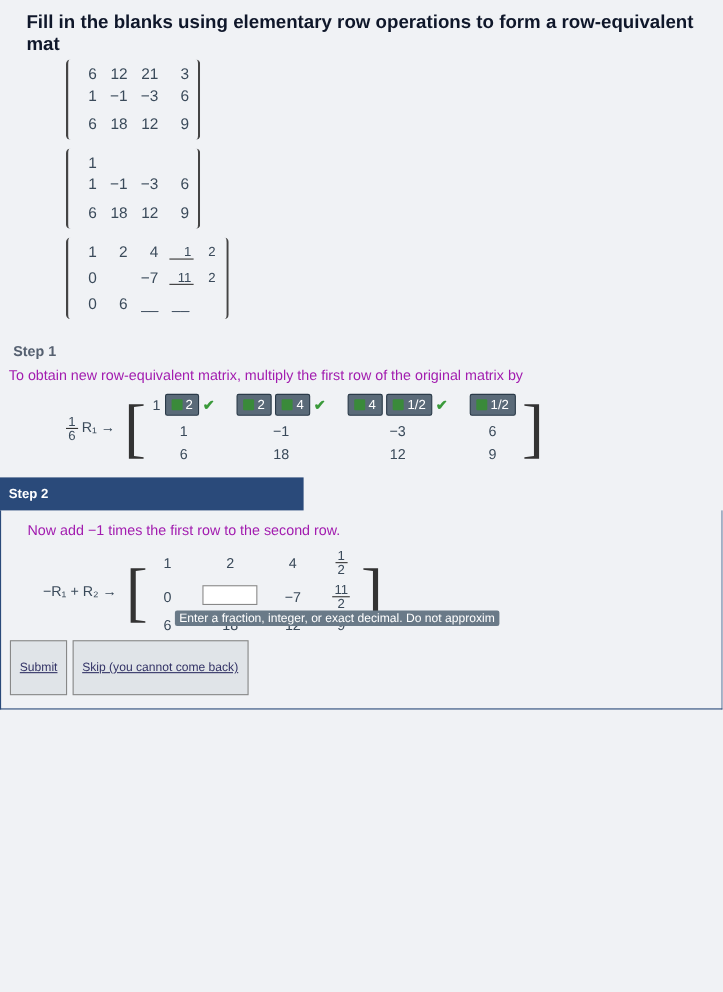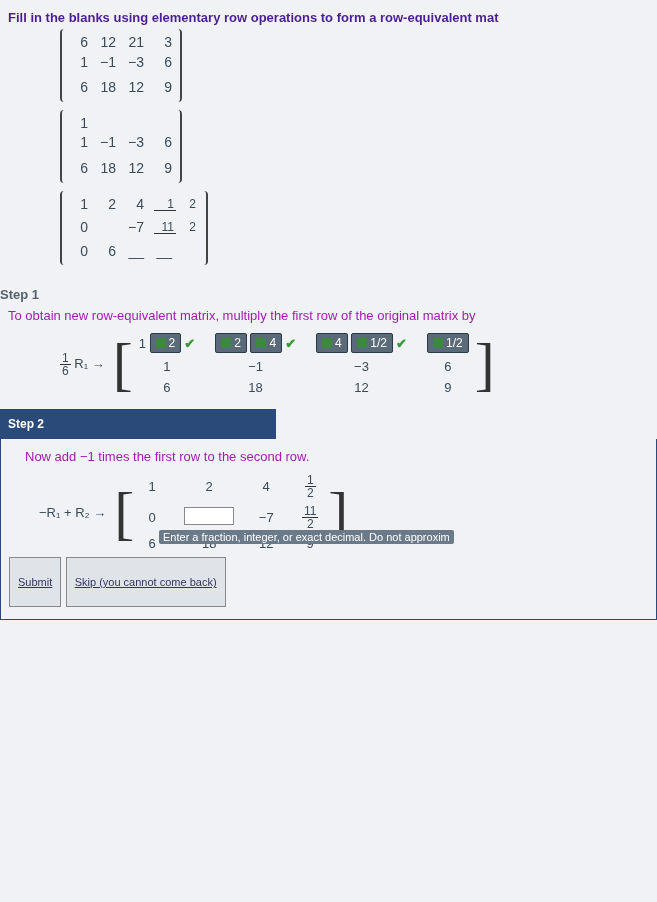--- a/index.html
+++ b/index.html
@@ -1,25 +1,25 @@
 <!DOCTYPE html>
 <html><head>
 <meta charset="utf-8">
 <style>
 html,body{margin:0;padding:0;font-family:Arial,Helvetica,sans-serif;background:#f0f2f5;color:#3a4a5a}
 .page{width:657px;min-height:902px;background:#f0f2f5;position:relative;overflow:hidden}
-.instr{padding:10px 0 4px 8px;font-size:13px;font-weight:bold;color:#4c1d95}
+.instr{padding:10px 0 4px 24px;font-size:17px;font-weight:bold;color:#0f172a}
 .mblock{margin-left:60px;font-size:14px;line-height:1.4}
 .mrow{display:flex;gap:10px}
 .mrow span{display:inline-block;min-width:18px;text-align:right}
 .brk{border-left:2px solid #444;border-right:2px solid #444;padding:4px 8px;display:inline-block;border-radius:4px;margin-bottom:8px}
 .frac{display:inline-flex;flex-direction:column;align-items:center;font-size:12px;line-height:1;vertical-align:middle}
 .frac .n{border-bottom:1px solid #333;padding:0 2px}
 .frac .d{padding:0 2px}
-.step-h{font-size:13px;font-weight:bold;color:#556070;margin:14px 0 6px 0}
+.step-h{font-size:13px;font-weight:bold;color:#556070;margin:14px 0 6px 12px}
 .step-t{font-size:13px;color:#a21caf;margin:0 0 10px 8px}
 .eqline{display:flex;align-items:center;margin-left:60px;font-size:13px}
 .op{margin-right:8px;white-space:nowrap}
 .lbrk{font-size:60px;line-height:60px;font-family:'Times New Roman',serif;color:#333}
 .grid{display:grid;grid-template-columns:repeat(4,auto);gap:6px 20px;align-items:center;margin:0 6px}
 .cell{min-width:24px;text-align:center;font-size:13px}
 .ansbox{display:inline-flex;align-items:center;background:#5a6a78;color:#fff;border:1px solid #2a3a48;padding:2px 5px;font-size:12px;border-radius:2px}
 .ansbox .ic{width:10px;height:10px;background:#3a8a3a;margin-right:3px;border-radius:1px}
 .chk{color:#3a9a3a;font-weight:bold;margin-left:3px}
 .stepbar{background:#2a4a7a;color:#fff;font-size:12px;font-weight:bold;padding:8px 8px;width:260px;margin-top:14px}

